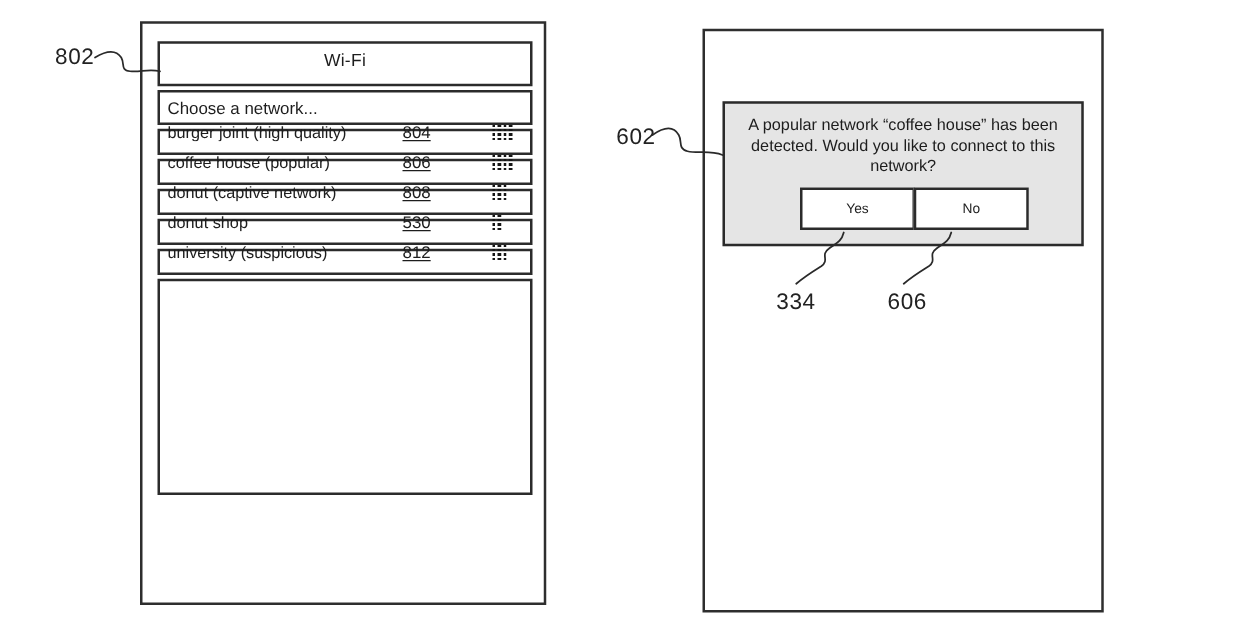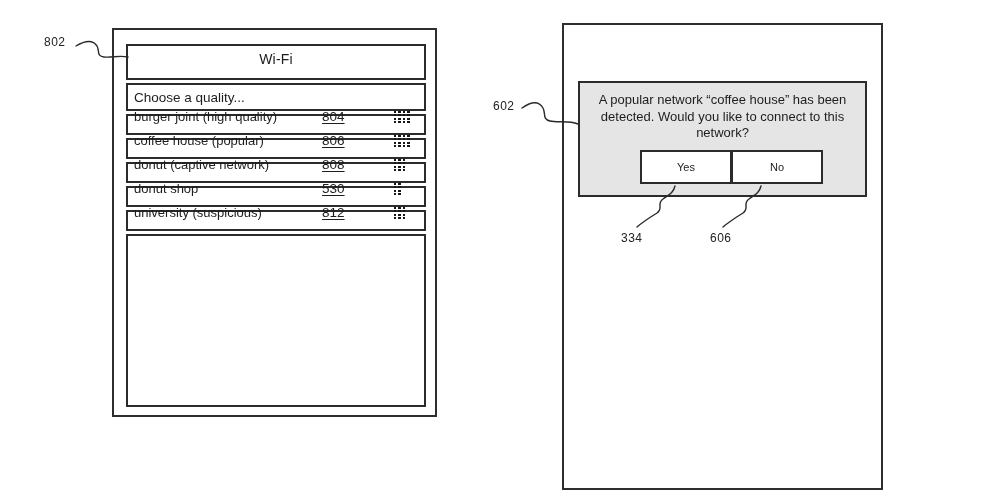--- a/index.html
+++ b/index.html
@@ -47,39 +47,39 @@
     padding:9px 9px 0 9px;font-size:13px;line-height:16.5px;text-align:center;
   }
   .btn{
     position:absolute;width:92px;height:34px;border:2px solid #2b2b2b;background:#ffffff;
     font-family:"Liberation Sans", sans-serif;font-size:11px;color:#1d1d1d;
     display:flex;align-items:center;justify-content:center;padding:0;cursor:pointer;box-sizing:border-box;
   }
   .btn-yes{left:60px;top:67px;}
   .btn-no{left:151px;top:67px;}
   .ref-label{
-    position:absolute;font-size:12px;color:#222;letter-spacing:.5px;
+    position:absolute;font-size:18px;color:#222;letter-spacing:.5px;
   }
   .leader{position:absolute;overflow:visible;}
   .leader path{fill:none;stroke:#2a2a2a;stroke-width:1.4;stroke-linecap:round;}
 </style>
 </head>
 <body>
 
 <div class="canvas">
 
-  <div class="phone" style="left:112px;top:28px;width:325px;height:389px">
+  <div class="phone" style="left:112px;top:17px;width:325px;height:467px">
     <div class="stack">
 
       <div class="box titlebar">
         <span>Wi-Fi</span>
       </div>
 
       <div class="box choose-row">
-        <span>Choose a quality...</span>
+        <span>Choose a network...</span>
       </div>
 
       <div class="box net-row">
         <span class="net-name">burger joint (high quality)</span>
         <span class="net-ref">804</span>
         <span class="bars">
             <span class="bar"></span>
             <span class="bar"></span>
             <span class="bar"></span>
             <span class="bar"></span>

